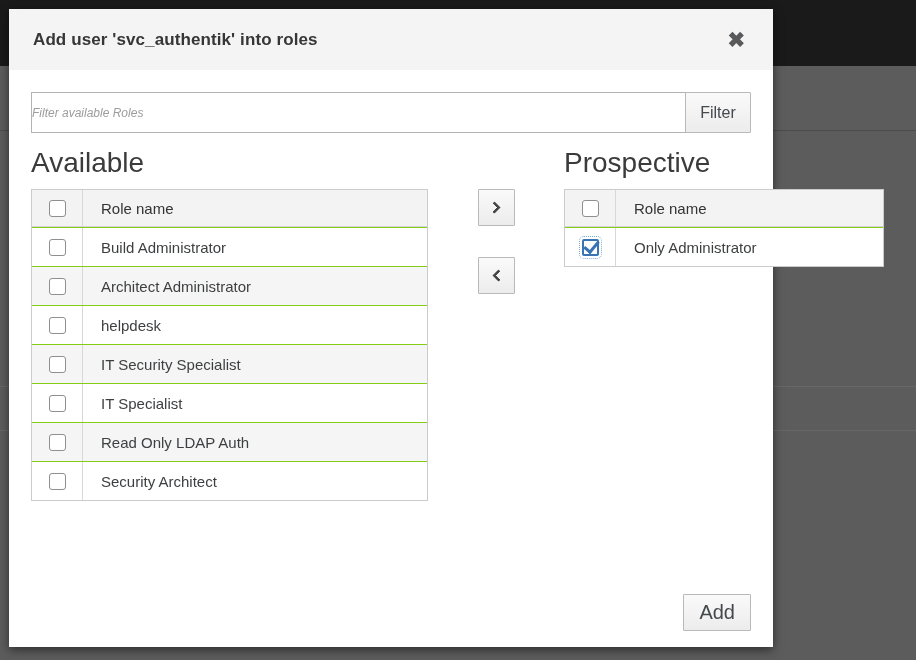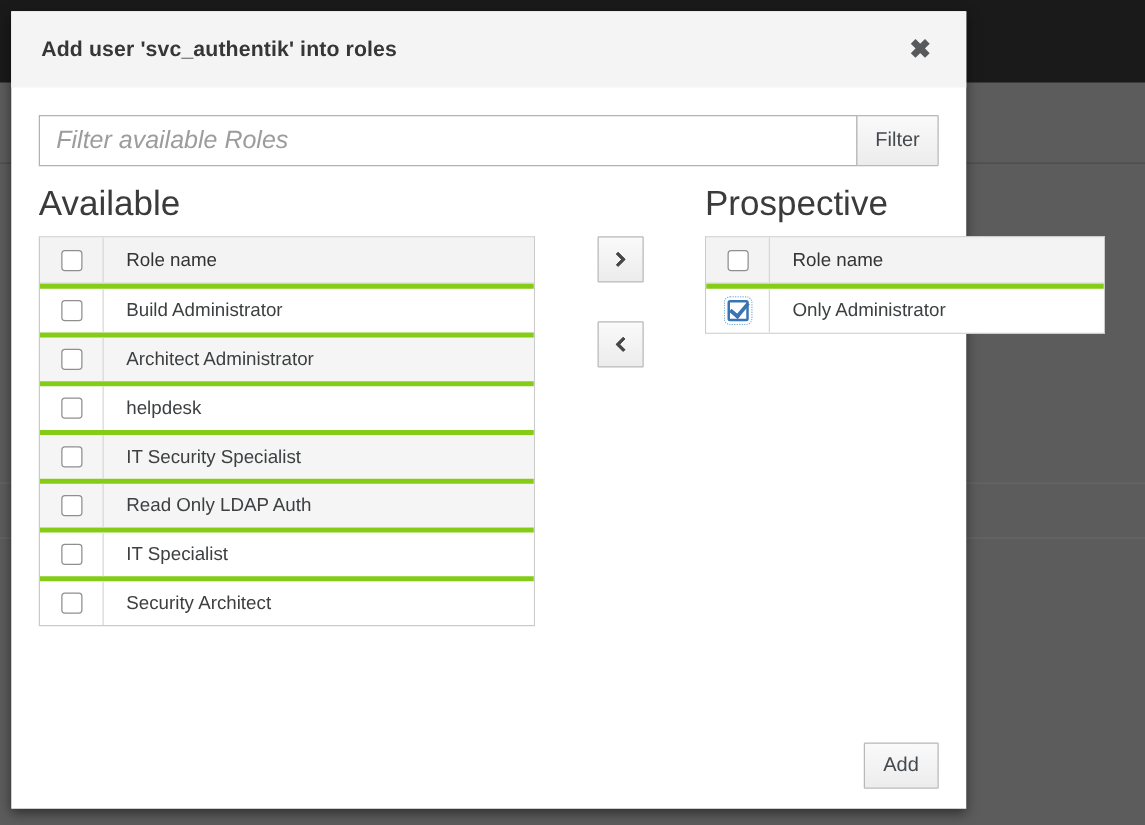--- a/index.html
+++ b/index.html
@@ -43,21 +43,21 @@
     line-height: 1; padding: 2px;
   }
 
   .modal-body { padding: 22px 22px 0 22px; }
 
   
   .filter-row { display: flex; height: 41px; }
   .filter-input {
     flex: 1; height: 41px;
     border: 1px solid #b3b3b3; border-right: 1px solid #b3b3b3;
-    padding: 0 13px; font-size: 20px; color: #444;
+    padding: 0 0; font-size: 12px; color: #444;
     font-family: "Liberation Sans", "DejaVu Sans", sans-serif;
     outline: none;
   }
   .filter-input::placeholder { font-style: italic; color: #9c9c9c; opacity: 1; }
   .btn {
     background-image: linear-gradient(to bottom, #fafafa 0%, #ececec 100%);
     border: 1px solid #b9b9b9; border-radius: 1px;
     color: #44494e; font-size: 15px; cursor: pointer;
     font-family: "Liberation Sans", "DejaVu Sans", sans-serif;
   }
@@ -70,21 +70,21 @@
   .heading-right { flex: 0 0 320px; }
 
   
   .columns { display: flex; align-items: flex-start; }
   .col-left  { flex: 0 0 397px; }
   .col-mid   { flex: 0 0 136px; display: flex; flex-direction: column; align-items: center; }
   .col-right { flex: 0 0 320px; }
 
   
   .role-table { width: 100%; border: 1px solid #cbcbcb; background: #fff; }
-  .t-row { display: flex; align-items: center; height: 39px; border-top: 4px solid #84cc16; background: #fff; }
+  .t-row { display: flex; align-items: center; height: 39px; border-top: 1px solid #84cc16; background: #fff; }
   .t-row.header { height: 37px; background: #f3f3f3; border-top: none; border-bottom: 1px solid #d4d4d4; }
   .t-row.striped { background: #f5f5f5; }
   .cb-cell {
     flex: 0 0 51px; align-self: stretch;
     display: flex; align-items: center; justify-content: center;
     border-right: 1px solid #d8d8d8;
   }
   .name-cell { padding-left: 18px; font-size: 15px; color: #3d3f41; }
   .t-row.header .name-cell { font-weight: normal; color: #333; }
 
@@ -115,21 +115,21 @@
     border: solid #474747; border-width: 3px 3px 0 0; border-radius: 1px;
   }
   .chev.right { left: 11px; transform: rotate(45deg); }
   .chev.left  { left: 15px; transform: rotate(-135deg); }
 
   
   .modal-footer {
     position: absolute; right: 22px; bottom: 16px;
     display: flex; gap: 9px;
   }
-  .footer-btn { height: 37px; font-size: 16px; padding: 0 15px; text-align: center; }
+  .footer-btn { height: 37px; font-size: 20px; padding: 0 15px; text-align: center; }
 </style>
 </head>
 <body>
 
 <div class="backdrop">
   <div class="top-band"></div>
   <div class="faint-line-1"></div>
   <div class="faint-line-2"></div>
   <div class="faint-line-3"></div>
 </div>
@@ -180,31 +180,31 @@
                 <span class="checkbox"></span>
               </span>
             <span class="name-cell">helpdesk</span>
           </div>
           <div class="t-row striped">
             <span class="cb-cell">
                 <span class="checkbox"></span>
               </span>
             <span class="name-cell">IT Security Specialist</span>
           </div>
+          <div class="t-row">
+            <span class="cb-cell">
+                <span class="checkbox"></span>
+              </span>
+            <span class="name-cell">IT Specialist</span>
+          </div>
           <div class="t-row striped">
             <span class="cb-cell">
                 <span class="checkbox"></span>
               </span>
             <span class="name-cell">Read Only LDAP Auth</span>
-          </div>
-          <div class="t-row">
-            <span class="cb-cell">
-                <span class="checkbox"></span>
-              </span>
-            <span class="name-cell">IT Specialist</span>
           </div>
           <div class="t-row">
             <span class="cb-cell">
                 <span class="checkbox"></span>
               </span>
             <span class="name-cell">Security Architect</span>
           </div>
         </div>
       </div>
 

